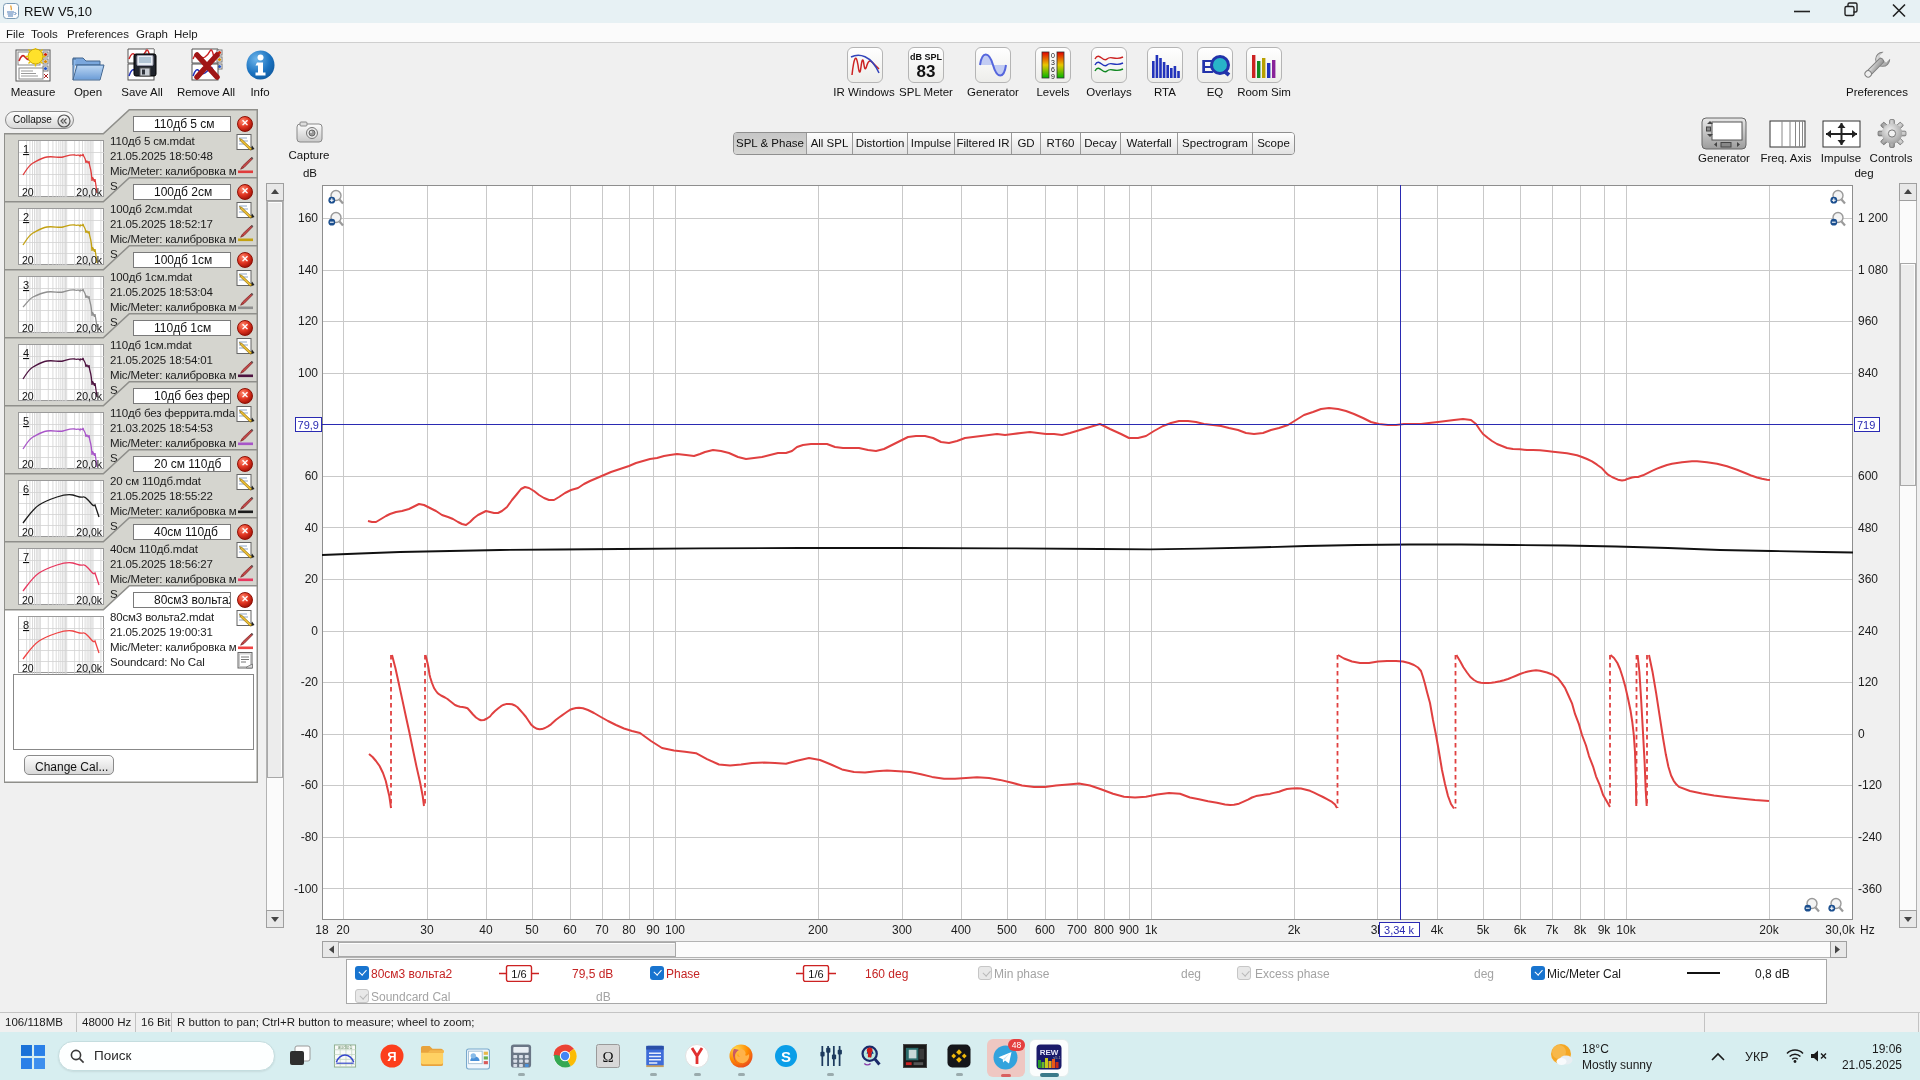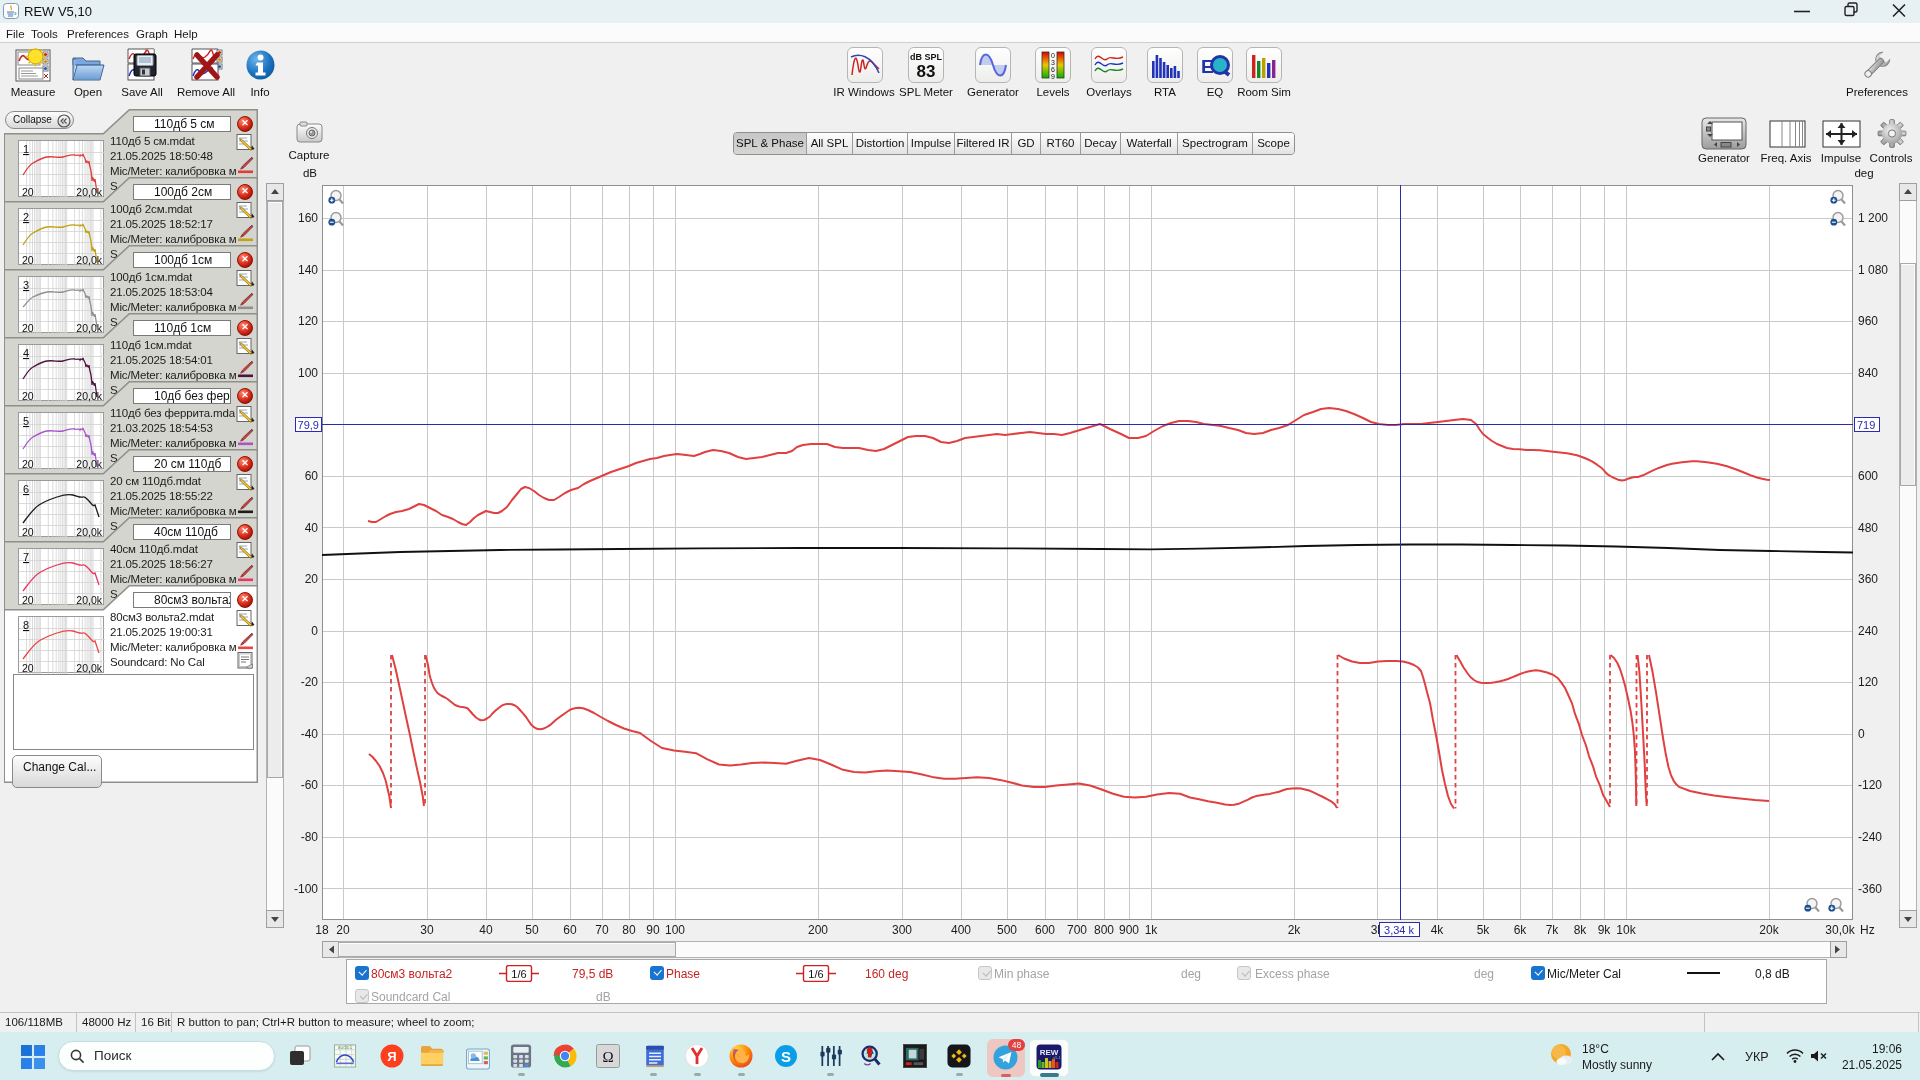--- a/index.html
+++ b/index.html
@@ -735,21 +735,21 @@
         </svg>
       </div>
 <div class="eline" style="top:71px">Soundcard: No Cal</div>
 <svg class="icon16" style="top:66px" viewBox="0 0 19 19">
 <rect x="2" y="1.5" width="14" height="15.5" fill="#e8e8e8" stroke="#666"></rect>
 <rect x="3.5" y="3" width="11" height="12.5" fill="#fff" stroke="#aaa" stroke-width="0.6"></rect>
 <path d="M5 6 h8 M5 8.5 h8 M5 11 h5" stroke="#777" stroke-width="1"></path>
 <path d="M10.5 16 l6 -3 v4 h-6 z" fill="#d8d8d8" stroke="#666" stroke-width="0.7"></path>
 </svg>
 <div class="abs" style="left:9px;top:89px;width:241px;height:76px;background:#fff;border:1px solid #888"></div>
-<div class="abs" style="left:8px;top:170px;width:90px;height:33px;border:1px solid #8a8a8a;border-radius:5px;background:linear-gradient(#fdfdfd,#d8d8d8)">
+<div class="abs" style="left:20px;top:170px;width:90px;height:20px;border:1px solid #8a8a8a;border-radius:5px;background:linear-gradient(#fdfdfd,#d8d8d8)">
 <span style="position:absolute;left:10px;top:4px;font-size:12px;color:#111">Change Cal...</span>
       </div>
 </div>
 </div>
 
 <div id="legend">
   <div class="cb" style="left:8px;top:6px"></div>
   <div class="ltext red" style="left:24px;top:7px">80см3 вольта2</div>
   <svg class="abs" style="left:152px;top:5px" width="40" height="17" viewBox="0 0 40 17">
     <path d="M0 8.5 h7 M33 8.5 h7" stroke="#cc2222" stroke-width="1.6"></path>

